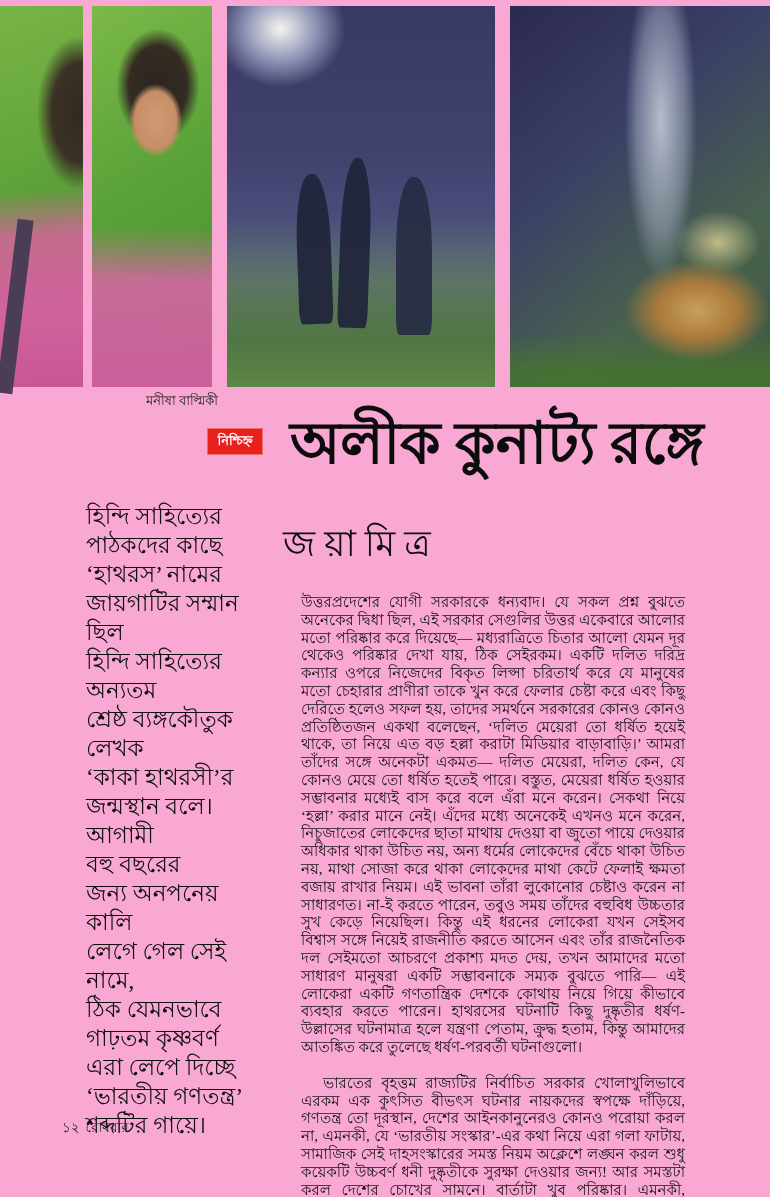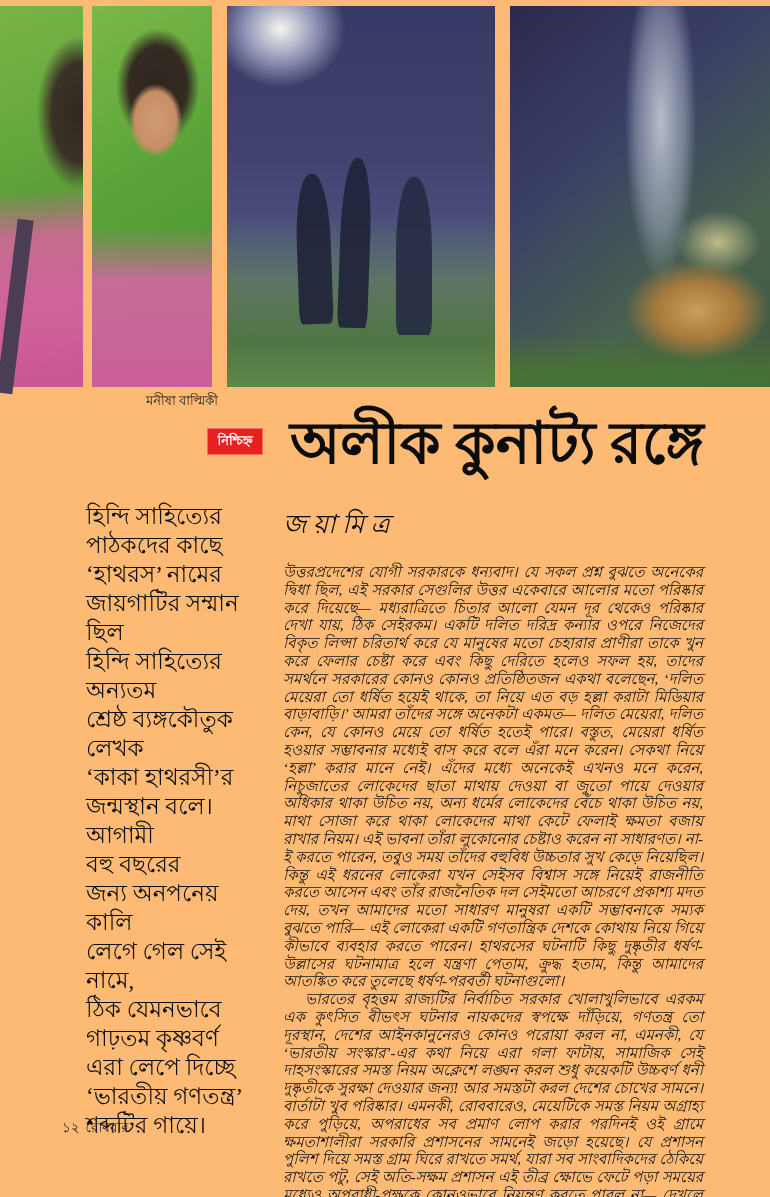--- a/index.html
+++ b/index.html
@@ -1,16 +1,16 @@
 <!DOCTYPE html>
 <html><head>
 <meta charset="utf-8">
 <style>
   html,body{margin:0;padding:0;background:#ffffff;}
-  .page{position:relative;width:770px;height:1197px;background:#fdba74;overflow:hidden;
+  .page{position:relative;width:770px;height:1197px;background:#f9a8d4;overflow:hidden;
         font-family:"Liberation Serif", serif;color:#111;}
 
   
   .photo{position:absolute;top:6px;height:381px;}
   .photo-strip{left:0;width:83px;
     background:
       radial-gradient(ellipse 60px 110px at 95% 28%, #2f2a20 0%, #3b3226 45%, rgba(59,50,38,0) 70%),
       linear-gradient(175deg, rgba(0,0,0,0) 48%, rgba(214,101,155,.85) 60%, #d0639c 78%, #c85794 100%),
       linear-gradient(160deg, #79b447 0%, #62a53b 40%, #4a9030 75%, #59953a 100%);}
   .photo-strip::after{content:"";position:absolute;left:8%;top:56%;width:16px;height:46%;
@@ -45,22 +45,22 @@
           background:#e8201e;color:#fff;display:flex;align-items:center;justify-content:center;
           font-size:13px;font-weight:bold;box-shadow:inset 0 0 0 1px rgba(255,255,255,.35);font-family:Liberation Mono, monospace;}
   .headline{position:absolute;left:278px;top:396px;width:440px;margin:12px;
             font-size:58px;line-height:1.25;font-weight:bold;color:#0c0c0c;white-space:nowrap;}
 
   
   .pullquote{position:absolute;left:86px;top:502px;width:182px;
              font-size:23px;line-height:29px;text-align:left;color:#0e0e0e;
              white-space:pre-line;}
   .body-col{position:absolute;left:283px;top:500px;width:420px;}
-  .byline{font-size:26px;margin:4px 0 16px 0;color:#0c0c0c;font-style:italic;}
-  .article p{margin:0;font-size:15px;line-height:17.8px;text-align:justify;color:#141414;font-style:italic;}
+  .byline{font-size:36px;margin:16px 0 16px 0;color:#0c0c0c;}
+  .article p{margin:18px;font-size:15px;line-height:17.8px;text-align:justify;color:#141414;}
   .article p + p{text-indent:22px;}
 
   
   .footer{position:absolute;left:62px;top:1117px;font-size:13.5px;color:#222;}
   .footer span{margin-right:6px;}
 </style>
 </head>
 <body>
 
 <div class="page">

